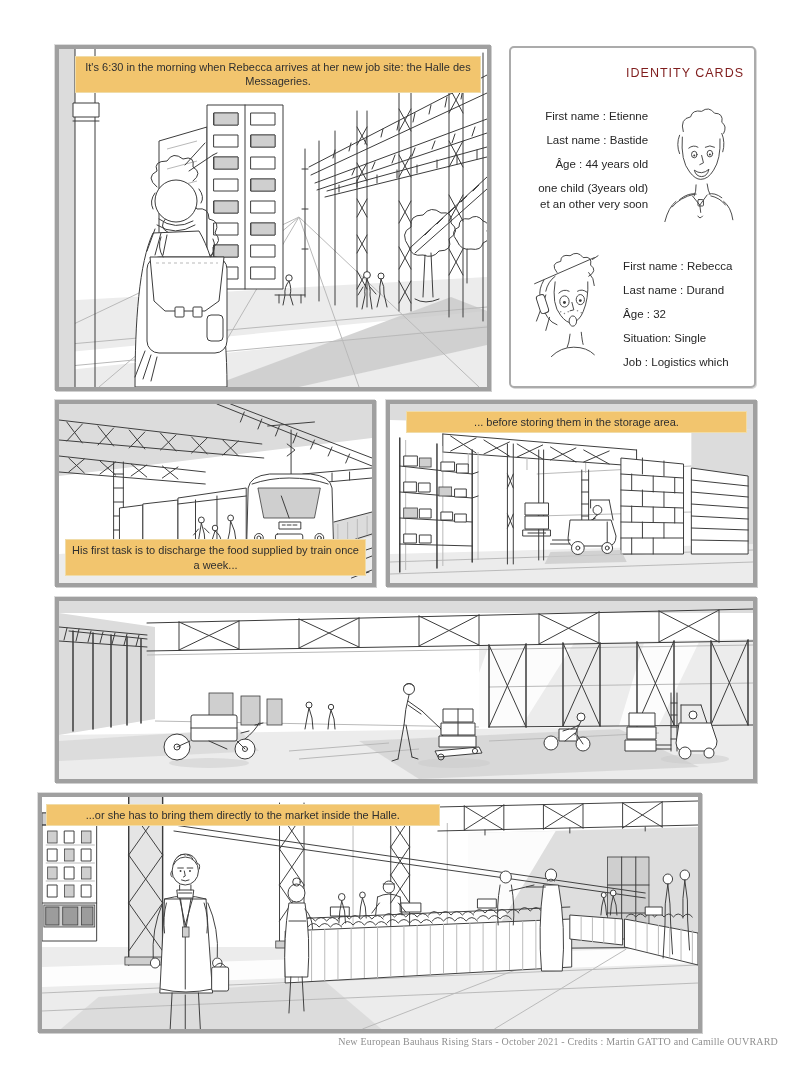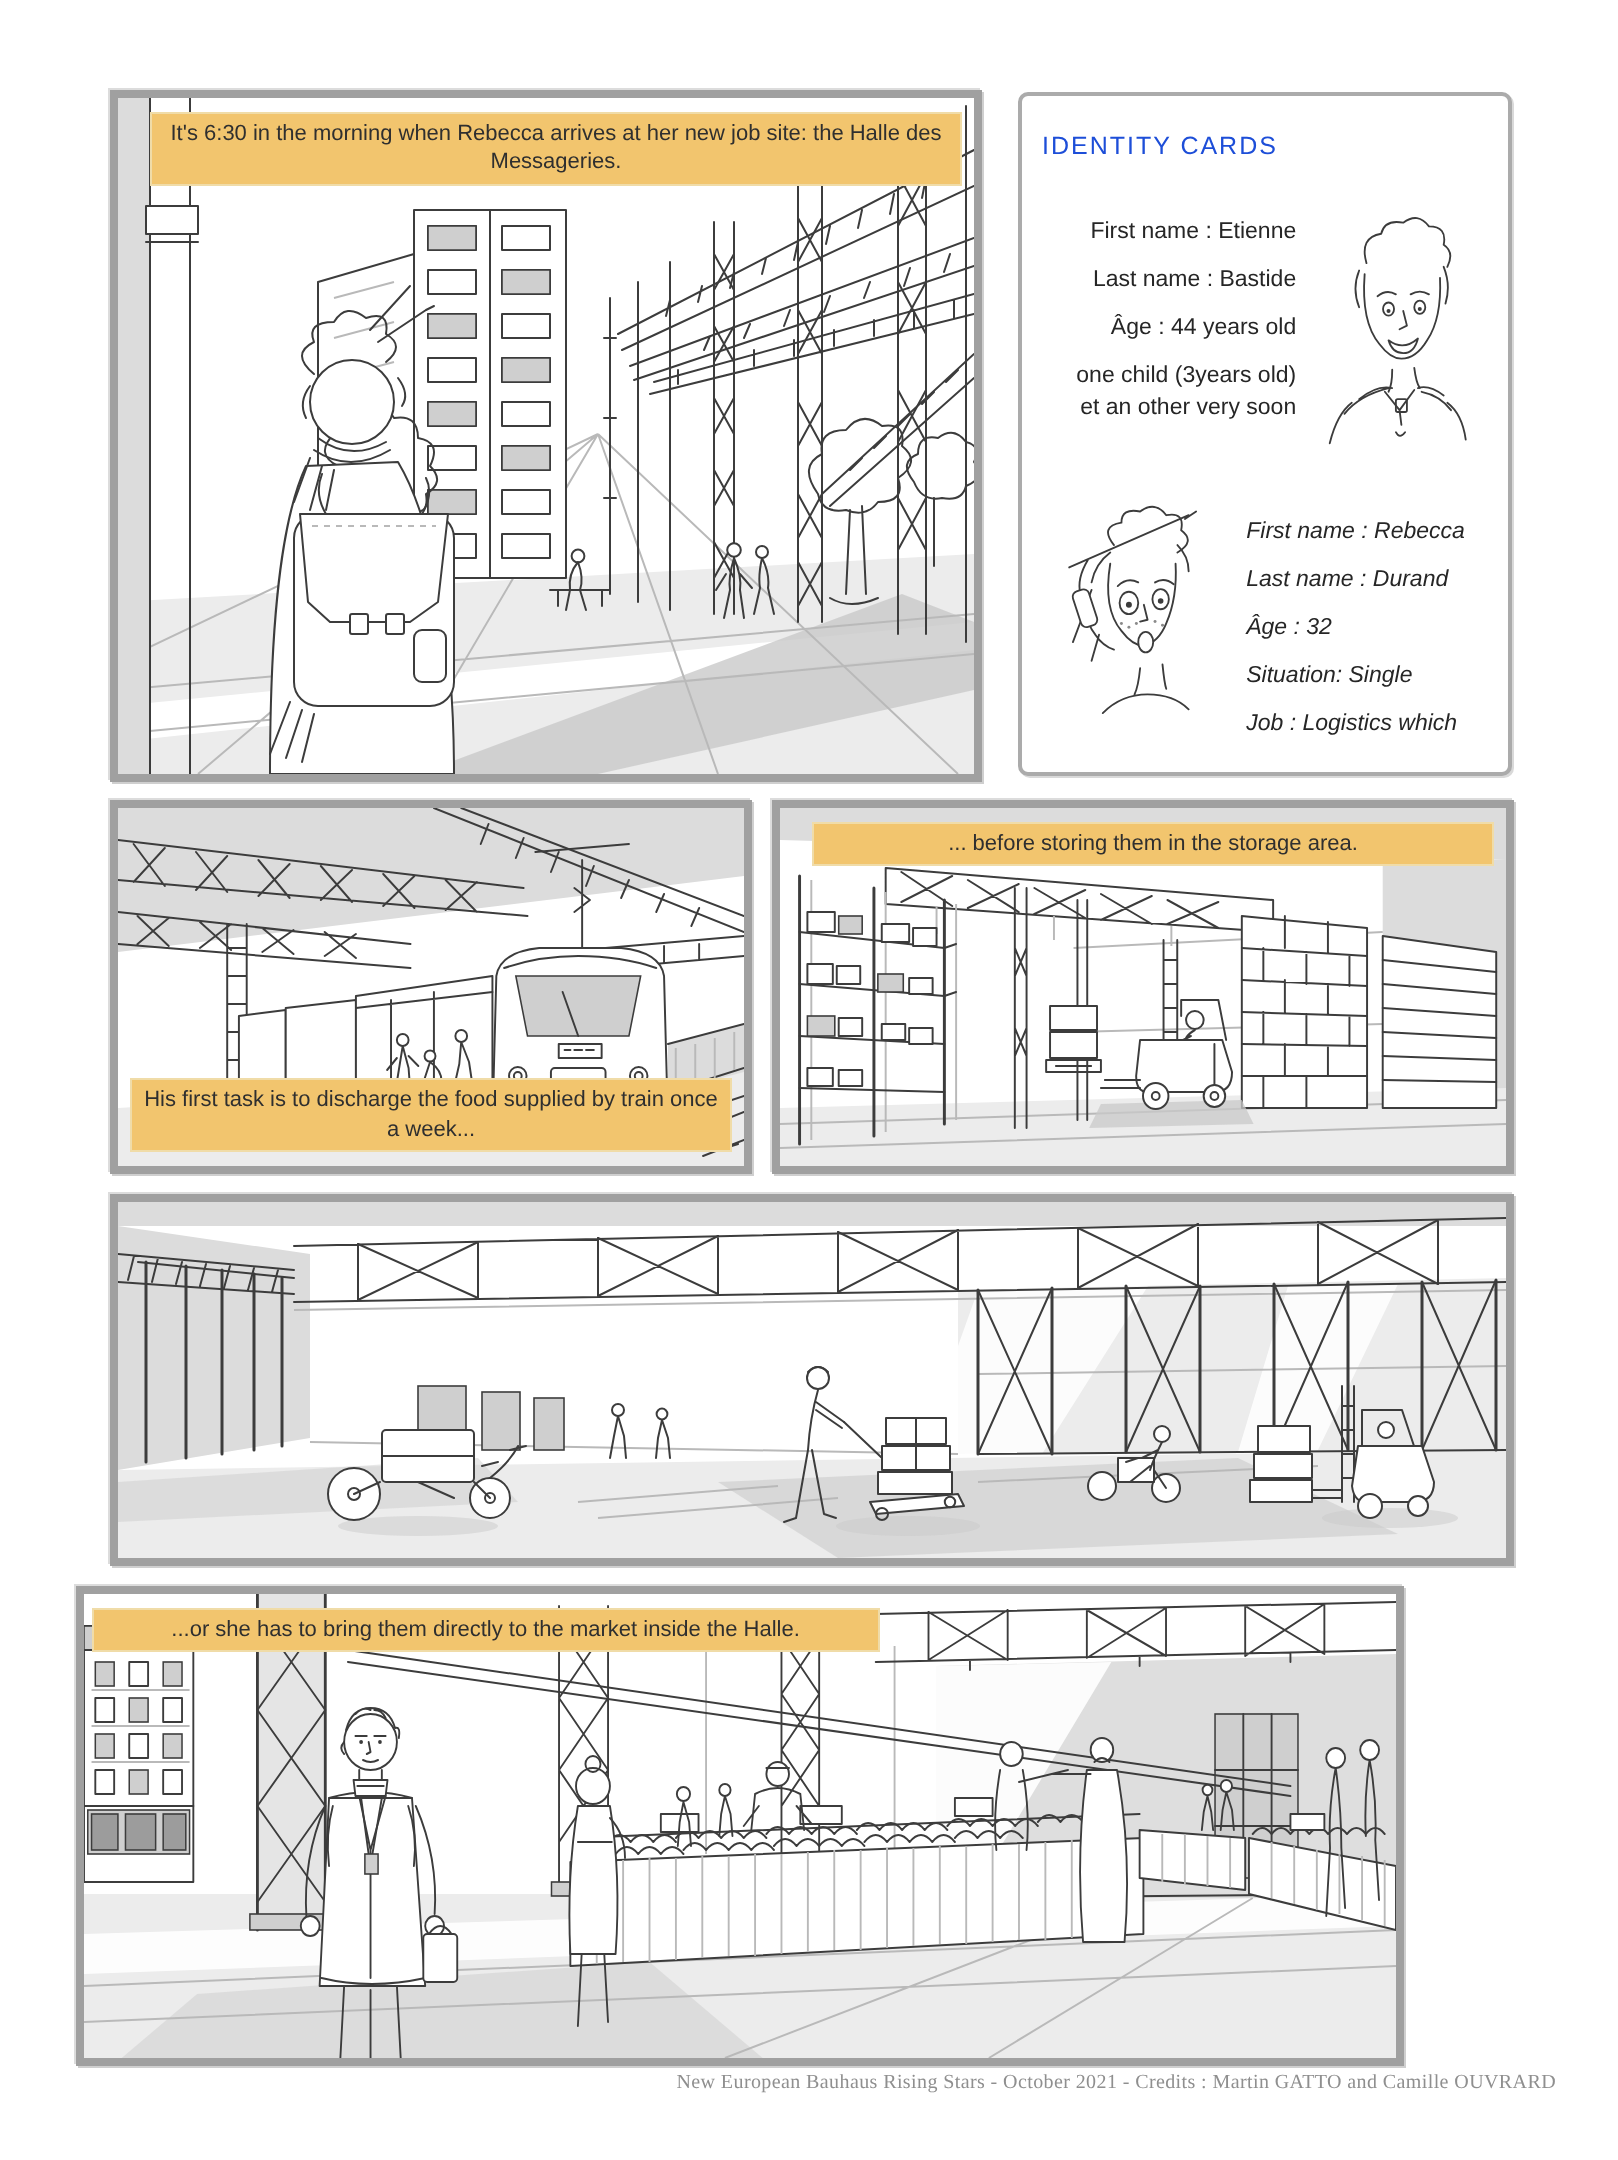--- a/index.html
+++ b/index.html
@@ -24,27 +24,27 @@
   .panel-market{left:38px;top:793px;width:664px;height:240px;}
 
   .banner{position:absolute;background:var(--banner-bg);border:1px solid var(--banner-border);
           color:var(--caption-text);font-size:11px;line-height:1.3;padding:3px 6px;
           text-align:center;z-index:5;}
   .banner-top-full{left:16px;right:6px;top:7px;text-align:center;}
   .banner-bottom-full{left:6px;right:6px;bottom:7px;}
   .banner-top-left-57{left:7px;top:7px;width:57%;}
   .banner-top-left-60{left:4px;top:7px;width:60%;}
 
-  .identity-title{font-size:12.5px;letter-spacing:1px;color:#1d4ed8;text-align:left;
+  .identity-title{font-size:12.5px;letter-spacing:1px;color:#7f1d1d;text-align:right;
                   font-weight:400;margin-top:6px;}
   .profile{display:flex;align-items:flex-start;}
   .profile-etienne{margin-top:24px;}
   .profile-etienne .profile-text{flex:0 0 57%;text-align:right;padding-top:6px;}
   .profile-etienne .portrait{flex:1;height:140px;margin-left:4px;}
-  .profile-rebecca{margin-top:6px;font-style:italic;}
+  .profile-rebecca{margin-top:6px;}
   .profile-rebecca .portrait{flex:0 0 44%;height:112px;margin-top:2px;}
   .profile-rebecca .profile-text{flex:1;text-align:left;padding-top:10px;padding-left:4px;}
   .profile-text p{font-size:11.5px;color:#262626;margin-bottom:12px;}
   .profile-text p.tight{margin-bottom:2px;line-height:1.2;}
   .portrait svg{width:100%;height:100%;}
 
   .footer-credits{position:absolute;top:1036px;right:31px;font-family:"Liberation Serif",serif;
                   font-size:10px;color:var(--footer-text);letter-spacing:0.2px;}
 
   

